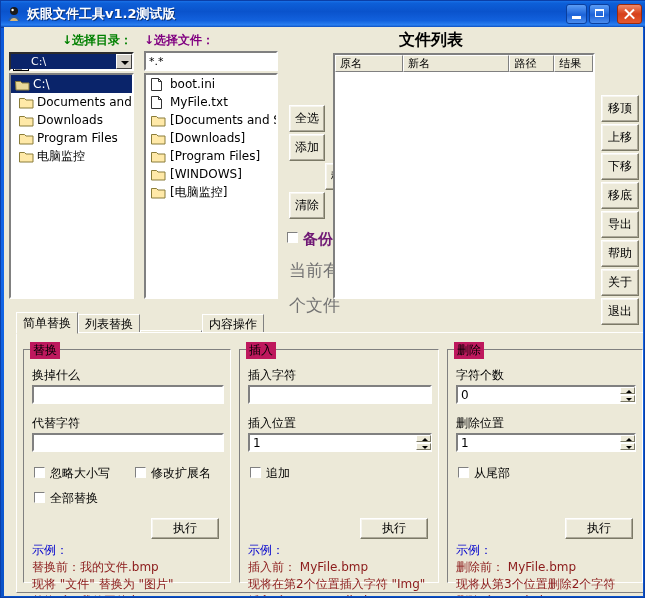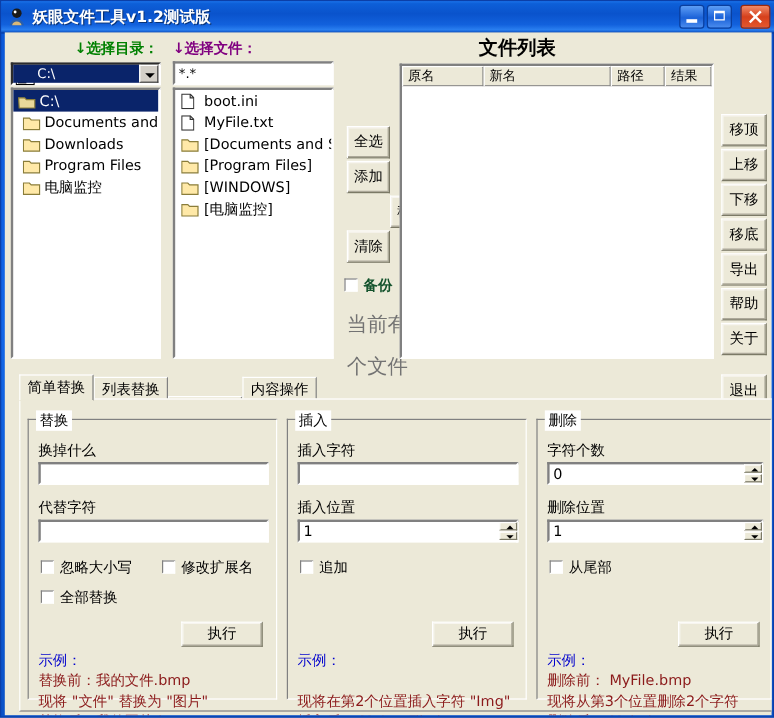--- a/index.html
+++ b/index.html
@@ -168,22 +168,22 @@
 
   #chk-backup {
     position:absolute; left:283px; top:203px; width:50px; height:16px;
   }
   #chk-backup .box {
     position:absolute; left:0; top:2px; width:11px; height:11px;
     background:#fff; box-sizing:border-box;
     border:1px solid; border-color:#808080 #fff #fff #808080;
   }
   #chk-backup .lbl {
-    position:absolute; left:16px; top:0px; font-size:12px;
-    font-weight:bold; color:#14532d; white-space:nowrap;
+    position:absolute; left:16px; top:0px; font-size:15px;
+    font-weight:bold; color:#701a75; white-space:nowrap;
   }
   .cnt-txt {
     position:absolute; left:285px; font-size:17px; color:#737373;
     white-space:nowrap;
   }
   #cnt1 { top: 232px; }
   #cnt2 { top: 267px; }
 
   
   #table-wrap {
@@ -200,21 +200,21 @@
     box-sizing:border-box; height:17px; line-height:15px;
     font-size:11px; color:#000; padding-left:4px;
     border: 1px solid; border-color:#fff #808080 #808080 #fff;
     overflow:hidden; white-space:nowrap;
   }
   #table-body { position:absolute; left:0; top:17px; right:0; bottom:0; background:#fff; }
 
   
   .rbtn { left: 597px; width: 38px; height: 27px; line-height: 25px; }
   #rb0{top:68px;} #rb1{top:97px;} #rb2{top:126px;} #rb3{top:155px;}
-  #rb4{top:184px;} #rb5{top:213px;} #rb6{top:242px;} #rb7{top:271px;margin-top:14px;}
+  #rb4{top:184px;} #rb5{top:213px;} #rb6{top:242px;} #rb7{top:271px;}
 
   
   #tabctl {
     position:absolute; left:12px; top: 285px; width: 516px; height: 281px;
   }
   #tabstrip { position:absolute; left:0; top:0; height:21px; width:100%; }
   .tab {
     position:absolute; top:2px; height:19px; line-height:18px;
     box-sizing:border-box; font-size:12px; color:#000;
     background:#ece9d8; padding:0 6px;
@@ -233,21 +233,21 @@
   }
 
   
   .grp { position:absolute; top:10px; height:240px; }
   .grp .gborder {
     position:absolute; left:0; top:6px; right:0; bottom:0;
     border:1px solid; border-color:#808080 #fff #fff #808080;
     box-sizing:border-box;
   }
   .grp .gtitle {
-    position:absolute; left:7px; top:-1px; background:#ffffff;
+    position:absolute; left:7px; top:-1px; background:#be185d;
     padding:0 3px; font-size:12px; color:#000; white-space:nowrap;
   }
   #grpA { left: 6px; width: 208px; }
   #grpB { left: 222px; width: 200px; }
   #grpC { left: 430px; width: 196px; }
 
   .flbl {
     position:absolute; font-size:12px; color:#000; white-space:nowrap;
   }
   .tbox {
@@ -361,20 +361,23 @@
             </svg></span><span>boot.ini</span></div>
         <div class="flitem cn"><span class="docico"><svg width="11" height="13" viewBox="0 0 11 13">
               <path d="M0.5 0.5 h7 l3 3 v9 h-10 z" fill="#ffffff" stroke="#333" stroke-width="1"></path>
               <path d="M7.5 0.5 v3 h3" fill="none" stroke="#333"></path>
             </svg></span><span>MyFile.txt</span></div>
         <div class="flitem cn"><span class="docico" style="top: 3px; width: 15px;"><svg width="15" height="12" viewBox="0 0 15 12">
               <path d="M0.5 1.5 h5 l1.5 1.5 h7 v8 h-13.5 z" fill="#ffe9a8" stroke="#8a7d3a" stroke-width="1"></path>
             </svg></span><span>[Documents and Settings]</span></div>
         <div class="flitem cn"><span class="docico" style="top: 3px; width: 15px;"><svg width="15" height="12" viewBox="0 0 15 12">
               <path d="M0.5 1.5 h5 l1.5 1.5 h7 v8 h-13.5 z" fill="#ffe9a8" stroke="#8a7d3a" stroke-width="1"></path>
+            </svg></span><span>[Downloads]</span></div>
+        <div class="flitem cn"><span class="docico" style="top: 3px; width: 15px;"><svg width="15" height="12" viewBox="0 0 15 12">
+              <path d="M0.5 1.5 h5 l1.5 1.5 h7 v8 h-13.5 z" fill="#ffe9a8" stroke="#8a7d3a" stroke-width="1"></path>
             </svg></span><span>[Program Files]</span></div>
         <div class="flitem cn"><span class="docico" style="top: 3px; width: 15px;"><svg width="15" height="12" viewBox="0 0 15 12">
               <path d="M0.5 1.5 h5 l1.5 1.5 h7 v8 h-13.5 z" fill="#ffe9a8" stroke="#8a7d3a" stroke-width="1"></path>
             </svg></span><span>[WINDOWS]</span></div>
         <div class="flitem cn"><span class="docico" style="top: 3px; width: 15px;"><svg width="15" height="12" viewBox="0 0 15 12">
               <path d="M0.5 1.5 h5 l1.5 1.5 h7 v8 h-13.5 z" fill="#ffe9a8" stroke="#8a7d3a" stroke-width="1"></path>
             </svg></span><span>[电脑监控]</span></div>
       </div>
 
     <div class="btn mbtn cn" id="mb0">全选</div>
@@ -463,20 +466,21 @@
           </div>
 
           <div class="cbx" style="left:11px; top:122px;">
             <span class="box"></span>
             <span class="lbl cn">追加</span>
           </div>
 
           <div class="btn exbtn cn" style="left:121px; top:175px;">执行</div>
 
           <div class="ex t cn" style="left:9px; top:199px;">示例：</div>
+          <div class="ex r cn" style="left:9px; top:216px;">插入前： MyFile.bmp</div>
           <div class="ex r cn" style="left:9px; top:233px;">现将在第2个位置插入字符 "Img"</div>
           <div class="ex r cn" style="left:9px; top:250px;">插入后： MyImgFile.bmp</div>
         </div>
 
         <div class="grp" id="grpC">
           <div class="gborder"></div>
           <div class="gtitle cn">删除</div>
 
           <div class="flbl cn" style="left:9px; top:24px;">字符个数</div>
           <div class="tbox cn" style="left:9px; top:42px; width:180px;">0</div>

